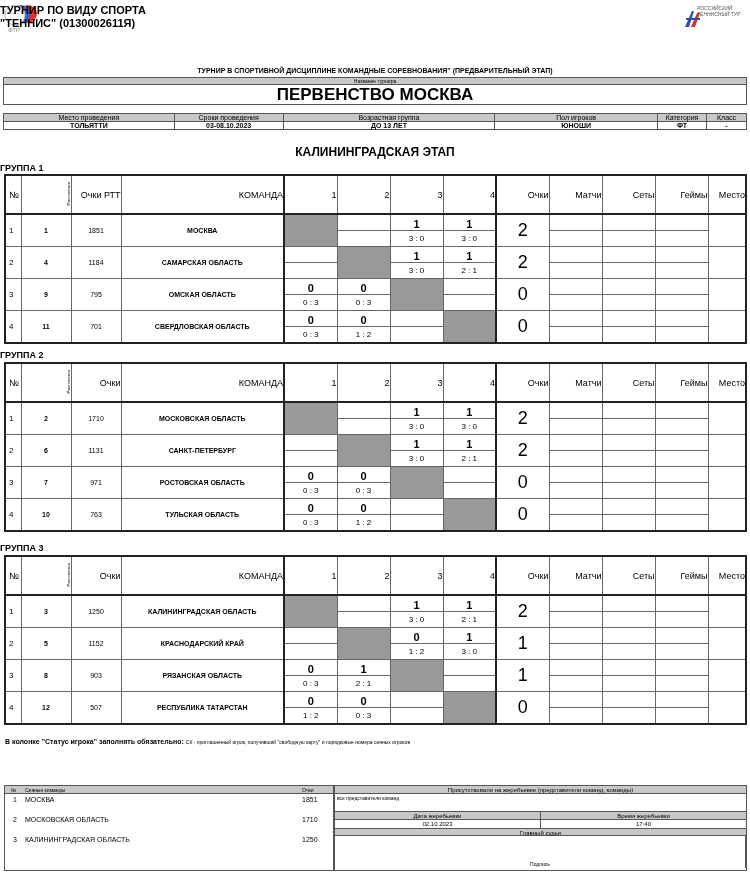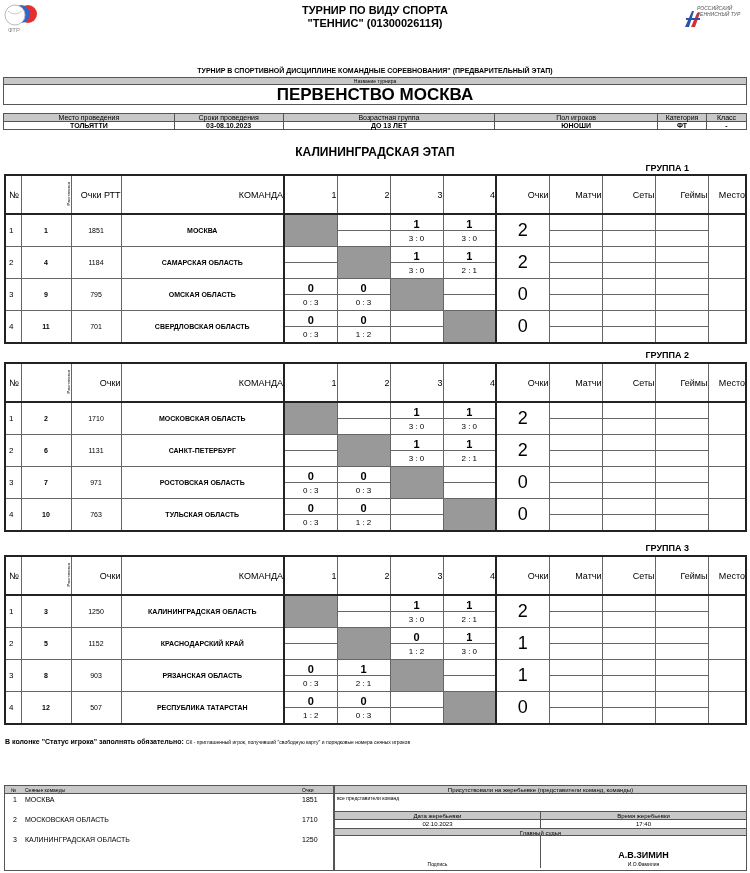--- a/index.html
+++ b/index.html
@@ -1,30 +1,30 @@
 <!DOCTYPE html>
 <html><head>
 <meta charset="utf-8">
 <style>
   * { box-sizing: border-box; margin: 0; padding: 0; }
   body { width: 750px; height: 873px; background: #fff; font-family: "Liberation Sans", sans-serif; color: #000; position: relative; overflow: hidden; }
   .abs { position: absolute; }
-  .hdr-title { left: 0; width: 750px; text-align: center; font-weight: bold; font-size: 11px; line-height: 13px; }
+  .hdr-title { left: 0; width: 750px; font-weight: bold; font-size: 11px; line-height: 13px; }
   .logo-left { left: 4px; top: 3px; width: 36px; height: 34px; }
   .logo-right { left: 683px; top: 5px; width: 60px; height: 26px; }
   .subtitle { left: 0; top: 67px; width: 750px; text-align: center; font-size: 7px; font-weight: bold; }
   .name-label { left: 3px; top: 77px; width: 744px; height: 8px; background: #c8c8c8; border: 1px solid #555; font-size: 5px; text-align: center; line-height: 6px; }
   .name-box { left: 3px; top: 85px; width: 744px; height: 20px; border: 1px solid #555; border-top: none; text-align: center; font-size: 17px; font-weight: bold; line-height: 19px; }
   table { border-collapse: collapse; }
   .meta { position: absolute; left: 3px; top: 113px; width: 744px; font-size: 7px; }
   .meta td { border: 1px solid #555; text-align: center; height: 8px; line-height: 7px; padding: 0; }
   .meta tr.lbl td { background: #c8c8c8; font-weight: normal; }
   .meta tr.val td { font-weight: bold; }
   .stage { left: 0; top: 145px; width: 750px; text-align: center; font-weight: bold; font-size: 12px; }
-  .grp-title { left: 0; width: 689px; text-align: right; font-weight: bold; font-size: 9px; }
+  .grp-title { left: 0; width: 689px; text-align: left; font-weight: bold; font-size: 9px; }
   .grp { position: absolute; left: 4px; width: 743px; border: 2px solid #222; font-size: 8px; }
   .grp td { border: 1px solid #666; text-align: center; padding: 0; }
   .grp th { border: 1px solid #666; font-weight: normal; text-align: right; font-size: 9px; height: 39px; }
   .grp tr.head th { border-bottom: 2px solid #222; }
   .grp tr.row { height: 32px; }
   .c-no { width: 16px; text-align: left !important; padding-left: 3px !important; }
   .c-seed { width: 50px; }
   .c-pts { width: 50px; }
   .c-team { width: 163px; font-weight: bold; font-size: 7px; border-right: 2px solid #222 !important; }
   .c-m { width: 53px; }
@@ -492,21 +492,21 @@
           <td class="c-x">
             <div class="split-empty">
               <div></div>
               <div></div>
             </div>
           </td>
         <td class="c-place"></td>
       </tr>
       </tbody>
     </table>
-    <div class="abs grp-title" style="top: 543px; padding-left: 46px;">ГРУППА 3</div>
+    <div class="abs grp-title" style="top: 543px;">ГРУППА 3</div>
     <table class="grp" style="top: 555px;">
       <tbody>
         <tr class="head">
       <th class="c-no">№</th>
       <th class="c-seed"><span class="seedhdr">Расстановка</span></th>
       <th class="c-pts">Очки</th>
       <th class="c-team">КОМАНДА</th>
       <th class="c-m">1</th>
       <th class="c-m">2</th>
       <th class="c-m">3</th>
@@ -738,18 +738,14 @@
   </div>
   <div style="display:flex;height:8px;line-height:8px;font-size:6px;">
     <div style="flex:1;text-align:center;border-right:1px solid #555;">02.10.2023</div>
     <div style="flex:1;text-align:center;">17:40</div>
   </div>
   <div class="bar" style="border-top:1px solid #555;">Главный судья</div>
   <div style="display:flex;height:32px;">
     <div style="flex:1;border-right:1px solid #555;position:relative;">
       <div class="abs" style="bottom:1px;width:100%;text-align:center;font-size:5px;">Подпись</div>
     </div>
-    <div style="flex:1;position:relative;">
-      <div class="abs" style="top:14px;width:100%;text-align:center;font-size:9px;font-weight:bold;">А.В.ЗИМИН</div>
-      <div class="abs" style="bottom:1px;width:100%;text-align:center;font-size:5px;">И.О.Фамилия</div>
-    </div>
   </div>
 </div>
 
 </body></html>

